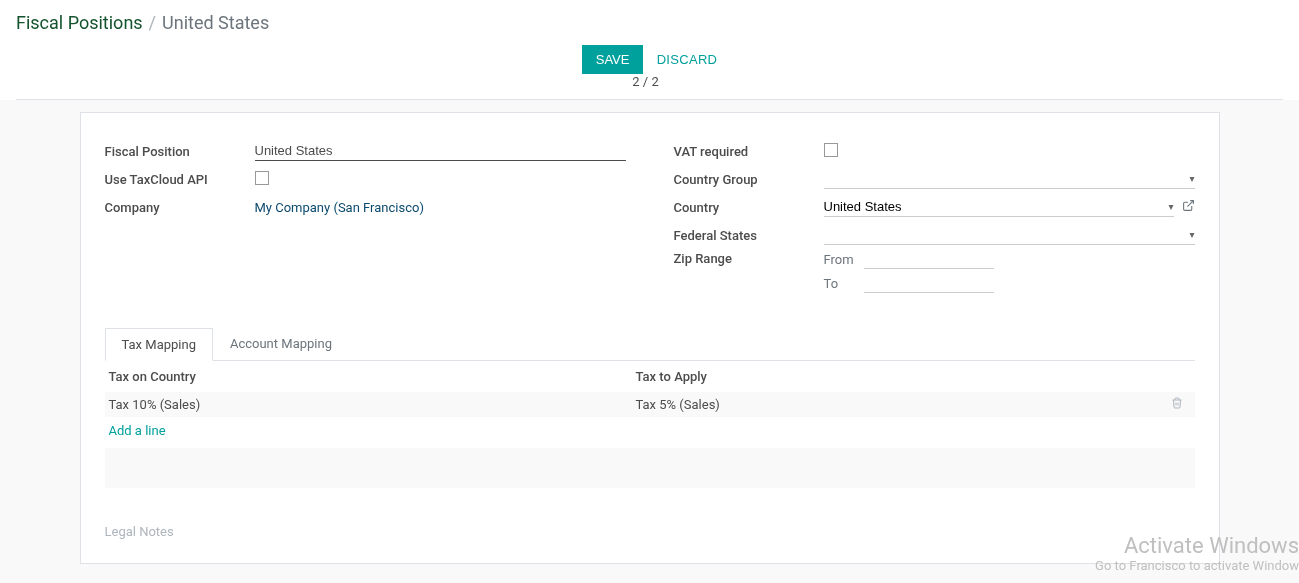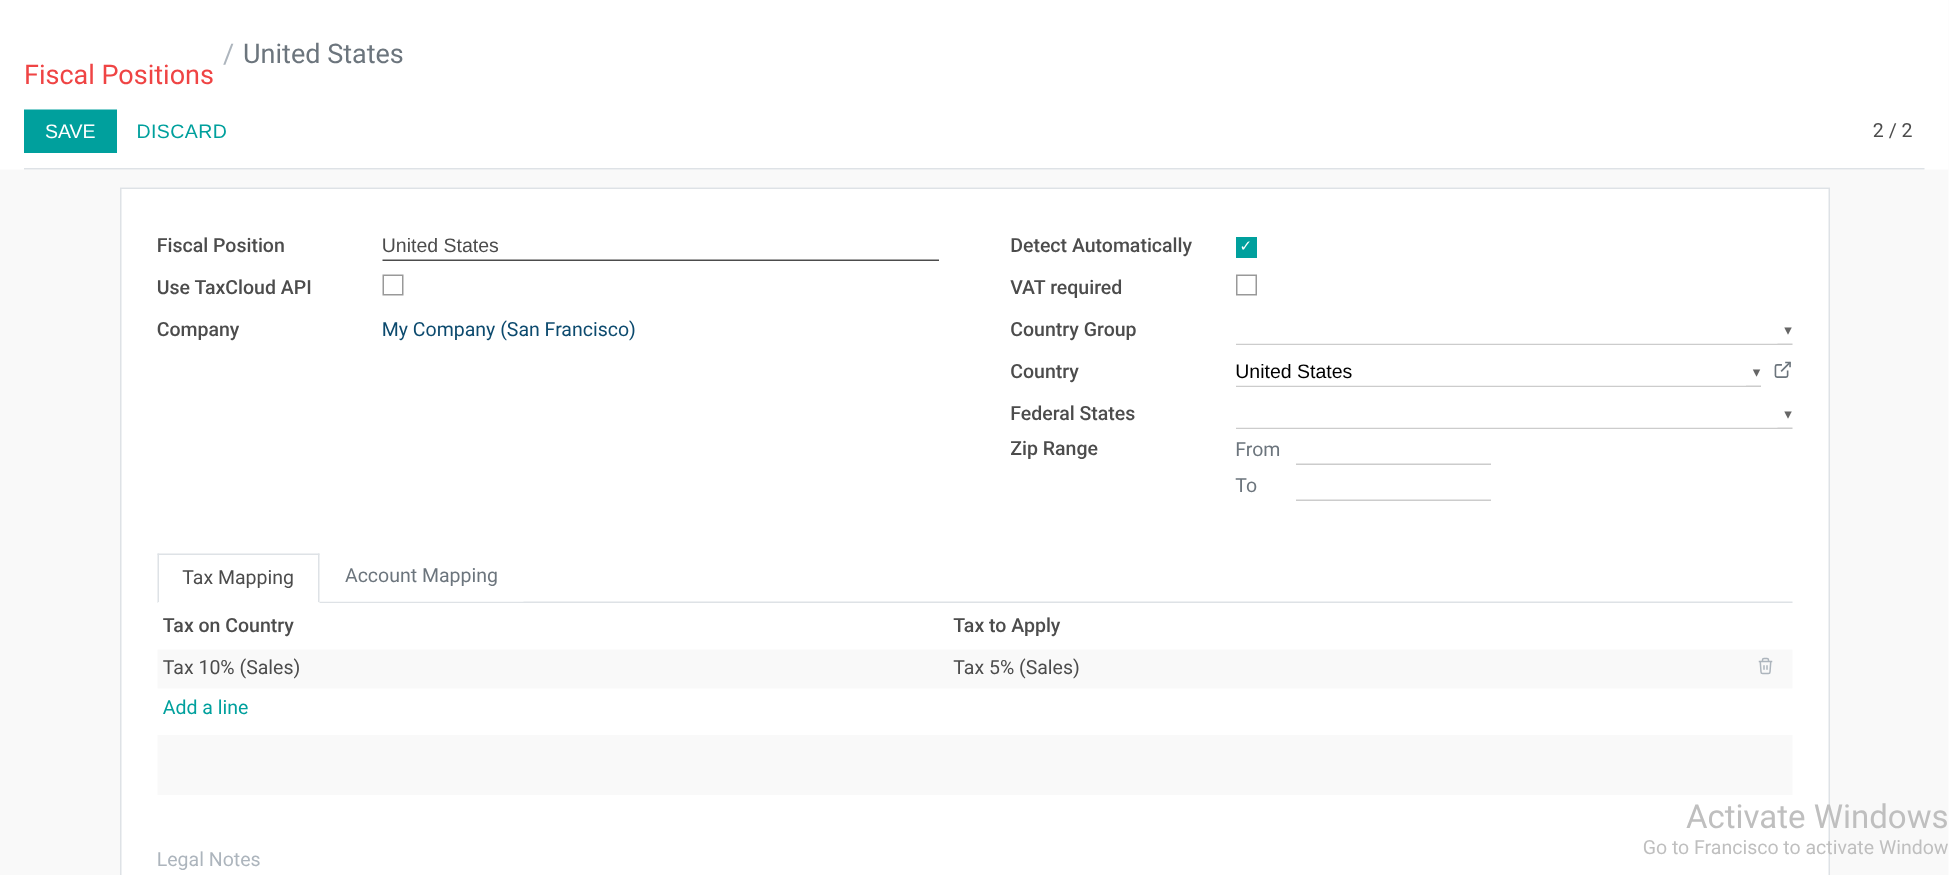--- a/index.html
+++ b/index.html
@@ -1,22 +1,22 @@
 <!DOCTYPE html>
 <html><head>
 <meta charset="utf-8">
 <style>
 * { box-sizing: border-box; margin: 0; padding: 0; }
 body { font-family: -apple-system, BlinkMacSystemFont, "Segoe UI", Roboto, "Helvetica Neue", Arial, sans-serif; font-size: 13px; color: #4c4c4c; background: #f9f9f9; width: 1299px; }
 .header { background: #fff; padding: 12px 16px 0 16px; }
 .breadcrumb { display: flex; align-items: center; font-size: 18px; margin-bottom: 12px; }
-.breadcrumb a { color: #ef4444; text-decoration: none; margin-top: 28px; }
+.breadcrumb a { color: #14532d; text-decoration: none; }
 .breadcrumb .sep { color: #adb5bd; margin: 0 6px; }
 .breadcrumb .current { color: #6c757d; }
-.header-row { display: flex; justify-content: space-between; align-items: center; padding-bottom: 10px; border-bottom: 1px solid #dee2e6; }
+.header-row { display: flex; justify-content: space-between; align-items: center; padding-bottom: 10px; border-bottom: 1px solid #dee2e6; flex-direction: column; }
 .btn-save { background: #00a09d; color: #fff; border: none; padding: 7px 14px; font-weight: 500; font-size: 13px; cursor: pointer; margin-right: 10px; }
 .btn-discard { color: #00a09d; background: none; border: none; font-size: 13px; font-weight: 500; cursor: pointer; letter-spacing: 0.3px; }
 .pager { color: #4c4c4c; font-size: 13px; margin-right: 8px; }
 .content { padding: 12px 0; }
 .form-sheet { width: 1140px; margin: 0 auto; background: #fff; border: 1px solid #dee2e6; padding: 24px 24px; }
 .form-row { display: flex; gap: 48px; }
 .form-col { flex: 1; }
 .field-row { display: flex; align-items: center; min-height: 28px; margin-bottom: 0px; }
 .field-label { width: 150px; font-weight: 500; color: #4c4c4c; flex-shrink: 0; }
 .field-value { flex: 1; }
@@ -82,24 +82,20 @@
         <div class="field-row">
           <div class="field-label">Use TaxCloud API</div>
           <div class="field-value"><span class="checkbox"></span></div>
         </div>
         <div class="field-row">
           <div class="field-label">Company</div>
           <div class="field-value"><span class="link">My Company (San Francisco)</span></div>
         </div>
       </div>
       <div class="form-col">
-        <div class="field-row">
-          <div class="field-label">Detect Automatically</div>
-          <div class="field-value"><span class="checkbox checked"></span></div>
-        </div>
         <div class="field-row">
           <div class="field-label">VAT required</div>
           <div class="field-value"><span class="checkbox"></span></div>
         </div>
         <div class="field-row">
           <div class="field-label">Country Group</div>
           <div class="field-value">
             <div class="select-wrap">
               <input value="" style="">
               <span class="caret">▾</span>

